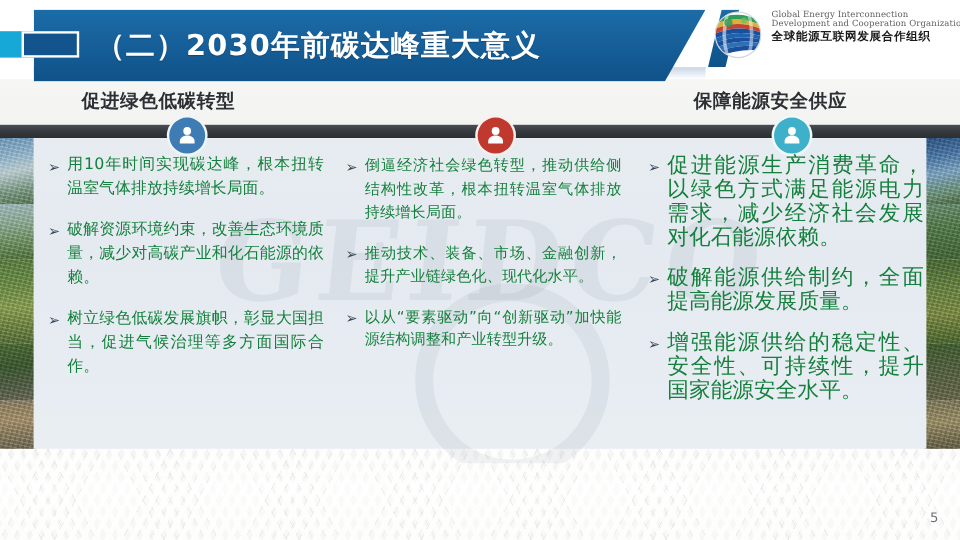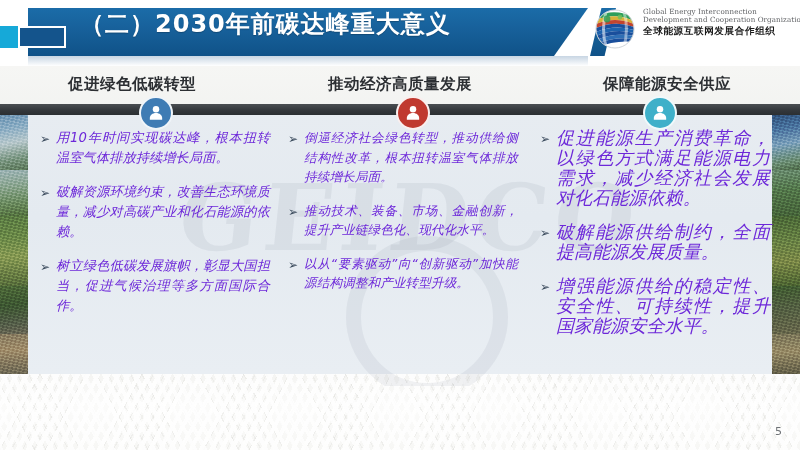--- a/index.html
+++ b/index.html
@@ -138,25 +138,25 @@
     border: 15px solid rgba(120,132,150,0.10);
     border-radius: 50%;
   }
 
   
   .title-bar {
     position: absolute;
     left: 28px;
     top: 8px;
     width: 560px;
-    height: 48px;
+    height: 60px;
     background: linear-gradient(180deg,#1b6ca8 0%, #17609a 45%, #0f5288 100%);
     clip-path: polygon(0 0, 100% 0, calc(100% - 34px) 100%, 0 100%);
     display: flex;
-    align-items: flex-start;
+    align-items: center;
   }
   .title-text {
     color: #ffffff;
     font-size: 24px;
     font-weight: 700;
     letter-spacing: 1px;
     margin-left: 52px;
     text-shadow: 0 1px 1px rgba(0,0,0,0.22);
     white-space: nowrap;
   }
@@ -234,21 +234,21 @@
     position: absolute;
     top: 8px;
     font-size: 15.5px;
     font-weight: 700;
     color: #2c2f33;
     white-space: nowrap;
     letter-spacing: 0.5px;
   }
   .col-head.c1 { left: 68px;  }
   .col-head.c2 { left: 328px; }
-  .col-head.c3 { left: 578px; margin-left: 25px; }
+  .col-head.c3 { left: 578px; }
 
   
   .icon-band {
     position: absolute;
     left: 0; top: 104px;
     width: 800px; height: 11px;
     background: linear-gradient(180deg,#4a4e52 0%, #34383c 55%, #2b2f32 100%);
   }
 
   
@@ -286,24 +286,23 @@
   .bullet-mark {
     flex: 0 0 16px;
     font-size: 12px;
     line-height: 20px;
     color: #3a4a5c;
     padding-top: 1px;
   }
   .bullet-text {
     font-size: 13.2px;
     line-height: 20px;
-    color: #6d28d9;
+    color: #15803d;
     letter-spacing: 0.1px;
     text-align: justify;
-    font-style: italic;
   }
   .col.c2 .bullet-text { font-size: 12.6px; line-height: 19.5px; }
   .col.c3 .bullet-text { font-size: 18px; line-height: 20px; }
 
   
   .page-num {
     position: absolute;
     right: 18px;
     bottom: 12px;
     font-size: 11px;
@@ -338,21 +337,20 @@
 
   <div class="content-panel"></div>
 
   <div class="watermark">
     <div class="wm-text">GEIDCO</div>
     <div class="wm-ring"></div>
   </div>
 
   <div class="col-heads">
     <div class="col-head c1">促进绿色低碳转型</div>
-    <div class="col-head c2">推动经济高质量发展</div>
     <div class="col-head c3">保障能源安全供应</div>
   </div>
 
   <div class="icon-band"></div>
 
   <div class="person-icon p1">
     <svg width="20" height="20" viewBox="0 0 24 24" aria-hidden="true">
       <circle cx="12" cy="7.4" r="3.9" fill="#ffffff"></circle>
       <path d="M12 12c-4.3 0-7.4 2.6-7.4 5.9V20h14.8v-2.1c0-3.3-3.1-5.9-7.4-5.9z" fill="#ffffff"></path>
     </svg>

